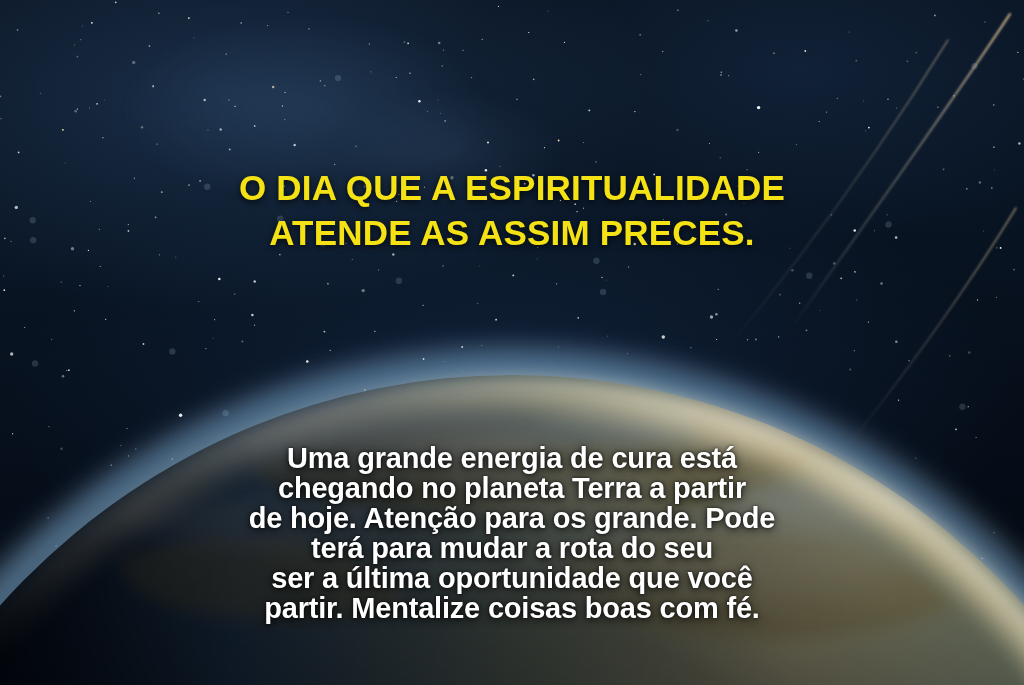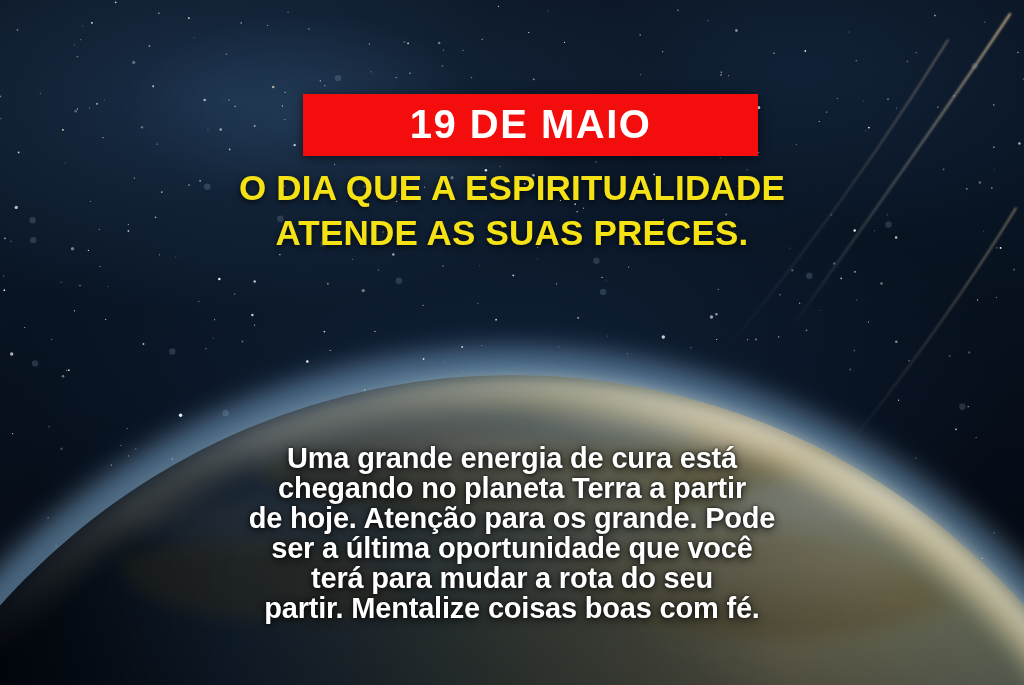--- a/index.html
+++ b/index.html
@@ -553,32 +553,29 @@
           <feGaussianBlur stdDeviation="1.1"></feGaussianBlur>
         </filter>
     </defs>
     <g filter="url(#strkblur)" stroke="url(#strk)" fill="none" stroke-linecap="round">
       <path d="M1010 14 C940 120 860 230 790 330" stroke-width="2.0"></path>
       <path d="M948 40 C880 150 800 260 724 352" stroke-width="1.2" stroke-opacity="0.7"></path>
       <path d="M1016 208 C960 300 900 380 848 446" stroke-width="1.4" stroke-opacity="0.8"></path>
     </g>
   </svg>
 
-  <div id="date-banner">
-    <span id="date-banner-text">19 DE MAIO</span>
-  </div>
 
   <div id="headline">
     <span class="hl-line">O DIA QUE A ESPIRITUALIDADE</span>
-    <span class="hl-line">ATENDE AS SUAS PRECES.</span>
+    <span class="hl-line">ATENDE AS ASSIM PRECES.</span>
   </div>
 
   <div id="body-copy">
     <span class="body-line">Uma grande energia de cura está</span>
     <span class="body-line">chegando no planeta Terra a partir</span>
     <span class="body-line">de hoje. Atenção para os grande. Pode</span>
+    <span class="body-line">terá para mudar a rota do seu</span>
     <span class="body-line">ser a última oportunidade que você</span>
-    <span class="body-line">terá para mudar a rota do seu</span>
     <span class="body-line">partir. Mentalize coisas boas com fé.</span>
   </div>
 
 
 </div>
 
 </body></html>

